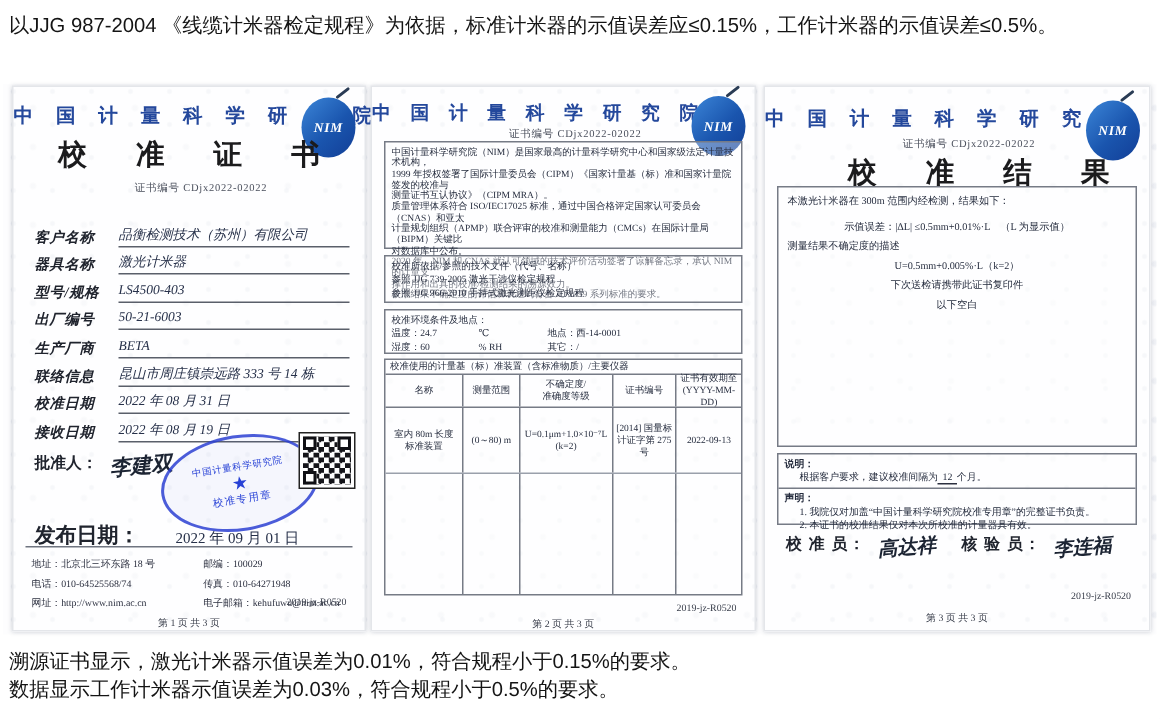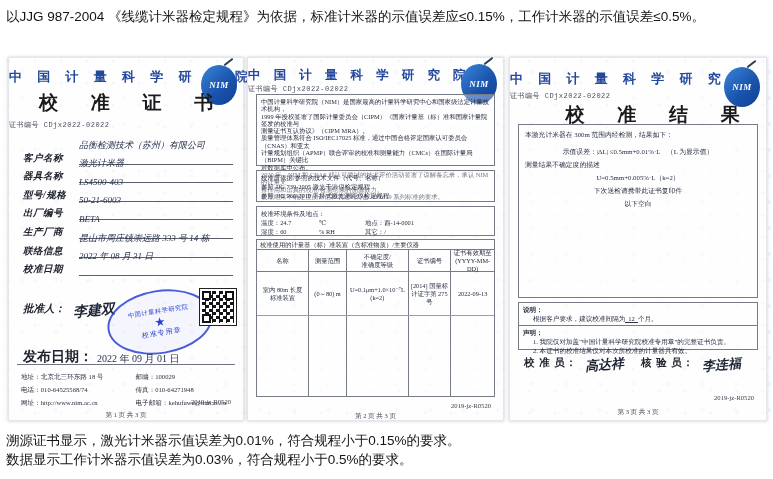--- a/index.html
+++ b/index.html
@@ -28,47 +28,47 @@
     color:#24489c; font-size:13px; letter-spacing:6px; white-space:nowrap; }
   .nim-logo { position:absolute; width:36px; height:40px; border-radius:50%;
     background:linear-gradient(135deg,#3c86d8 0%,#1a55ae 55%,#123e96 100%);
     display:flex; align-items:center; justify-content:center; }
   .nim-logo span { color:#fff; font-style:italic; font-weight:bold; font-size:9px; letter-spacing:.5px; }
   .nim-arrow { position:absolute; top:-4px; right:3px; width:11px; height:2px;
     background:#2a3c55; transform:rotate(-38deg); border-radius:1px; }
 
   .big-title { position:absolute; left:0; right:0; text-align:center; font-weight:bold;
     color:#1b1b1d; font-size:19px; letter-spacing:14px; text-indent:14px; }
-  .certno { position:absolute; left:0; right:0; text-align:left; font-size:7px; color:#4a4f5c; letter-spacing:.5px;font-family:Liberation Mono, monospace; }
+  .certno { position:absolute; left:16px; right:0; text-align:center; font-size:7px; color:#4a4f5c; letter-spacing:.5px; }
 
   
   .fields { position:absolute; left:14px; right:10px; top:88px;font-style:italic; }
   .frow { display:flex; align-items:flex-end; height:18.6px; }
   .flabel { width:56px; font-weight:bold; font-size:9.5px; color:#20242e; letter-spacing:.5px; flex:none; }
-  .fvalue { flex:1; font-size:9px; color:#27314a; border-bottom:1px solid #5a5f6a; padding-bottom:13px; line-height:11px; }
+  .fvalue { flex:1; font-size:9px; color:#27314a; border-bottom:1px solid #5a5f6a; padding-bottom:2px; line-height:11px; }
   .approver { position:absolute; left:14px; top:244px; display:flex; align-items:flex-start; }
-  .approver .alabel { font-weight:bold; font-style:italic; font-size:10.5px; color:#20242e; }
+  .approver .alabel { font-weight:bold; font-size:10.5px; color:#20242e; }
   .sig { font-family:"DejaVu Serif","Liberation Serif",serif; font-style:italic; font-weight:bold;
     color:#1c2433; font-size:14px; transform:rotate(-5deg); margin-left:8px; }
   .seal { position:absolute; left:98px; top:232px; width:106px; height:64px;
     border:2.5px solid rgba(45,65,210,0.85); border-radius:50%; transform:rotate(-9deg);
     display:flex; flex-direction:column; align-items:center; justify-content:center;
     color:#2741d6; background:rgba(70,95,220,0.05); }
   .seal .s-top { font-size:6.3px; letter-spacing:.5px; white-space:nowrap; }
   .seal .s-star { font-size:12px; line-height:12px; }
   .seal .s-bottom { font-size:7px; letter-spacing:1px; white-space:nowrap; }
   .qr { position:absolute; right:6px; top:230px; width:38px; height:38px; background:#fff;
     border:1px solid #222; padding:2px; }
   .qr-inner { width:100%; height:100%; background:repeating-conic-gradient(#15151a 0% 25%, #ffffff 0% 50%);
     background-size:7px 7px; position:relative; }
   .finder { position:absolute; width:9px; height:9px; border:2px solid #101015; background:#fff; }
   .f1 { left:0; top:0; } .f2 { right:0; top:0; } .f3 { left:0; bottom:0; }
   .issue { position:absolute; left:14px; top:290px; display:flex; align-items:flex-end; }
   .issue .ilabel { font-weight:bold; font-size:14px; color:#20242e; }
-  .issue .ival { font-size:10px; color:#27314a; margin-left:4px;font-family:Liberation Serif, serif; }
+  .issue .ival { font-size:10px; color:#27314a; margin-left:24px;font-family:Liberation Serif, serif; }
   .rule { position:absolute; left:8px; right:8px; top:306px; border-bottom:1px solid #6f7480; }
   .c1-footer { position:absolute; left:12px; right:8px; top:312px; display:flex; font-size:6.6px; color:#2c3040; }
   .c1-footer .col { display:flex; flex-direction:column; }
   .c1-footer .col-l { flex:1.15; } .c1-footer .col-r { flex:1; }
   .c1-footer .fl { height:13px; line-height:13px; white-space:nowrap; }
   .doccode { position:absolute; right:12px; top:340px; font-size:6.6px; color:#3a3f4c; }
   .pageno { position:absolute; left:0; right:0; top:353px; text-align:center; font-size:6.6px; color:#3a3f4c; }
 
   
   .box { position:absolute; left:8px; right:8px; border:1px solid #767b86; background:rgba(255,255,255,0.35); }
@@ -145,20 +145,24 @@
         <div class="fvalue">BETA</div>
       </div>
       <div class="frow">
         <div class="flabel">联络信息</div>
         <div class="fvalue">昆山市周庄镇崇远路 333 号 14 栋</div>
       </div>
       <div class="frow">
         <div class="flabel">校准日期</div>
         <div class="fvalue">2022 年 08 月 31 日</div>
       </div>
+      <div class="frow">
+        <div class="flabel">接收日期</div>
+        <div class="fvalue">2022 年 08 月 19 日</div>
+      </div>
     </div>
 
     <div class="approver">
       <span class="alabel">批准人：</span>
       <span class="sig">李建双</span>
     </div>
     <div class="seal">
       <div class="s-top">中国计量科学研究院</div>
       <div class="s-star">★</div>
       <div class="s-bottom">校准专用章</div>

